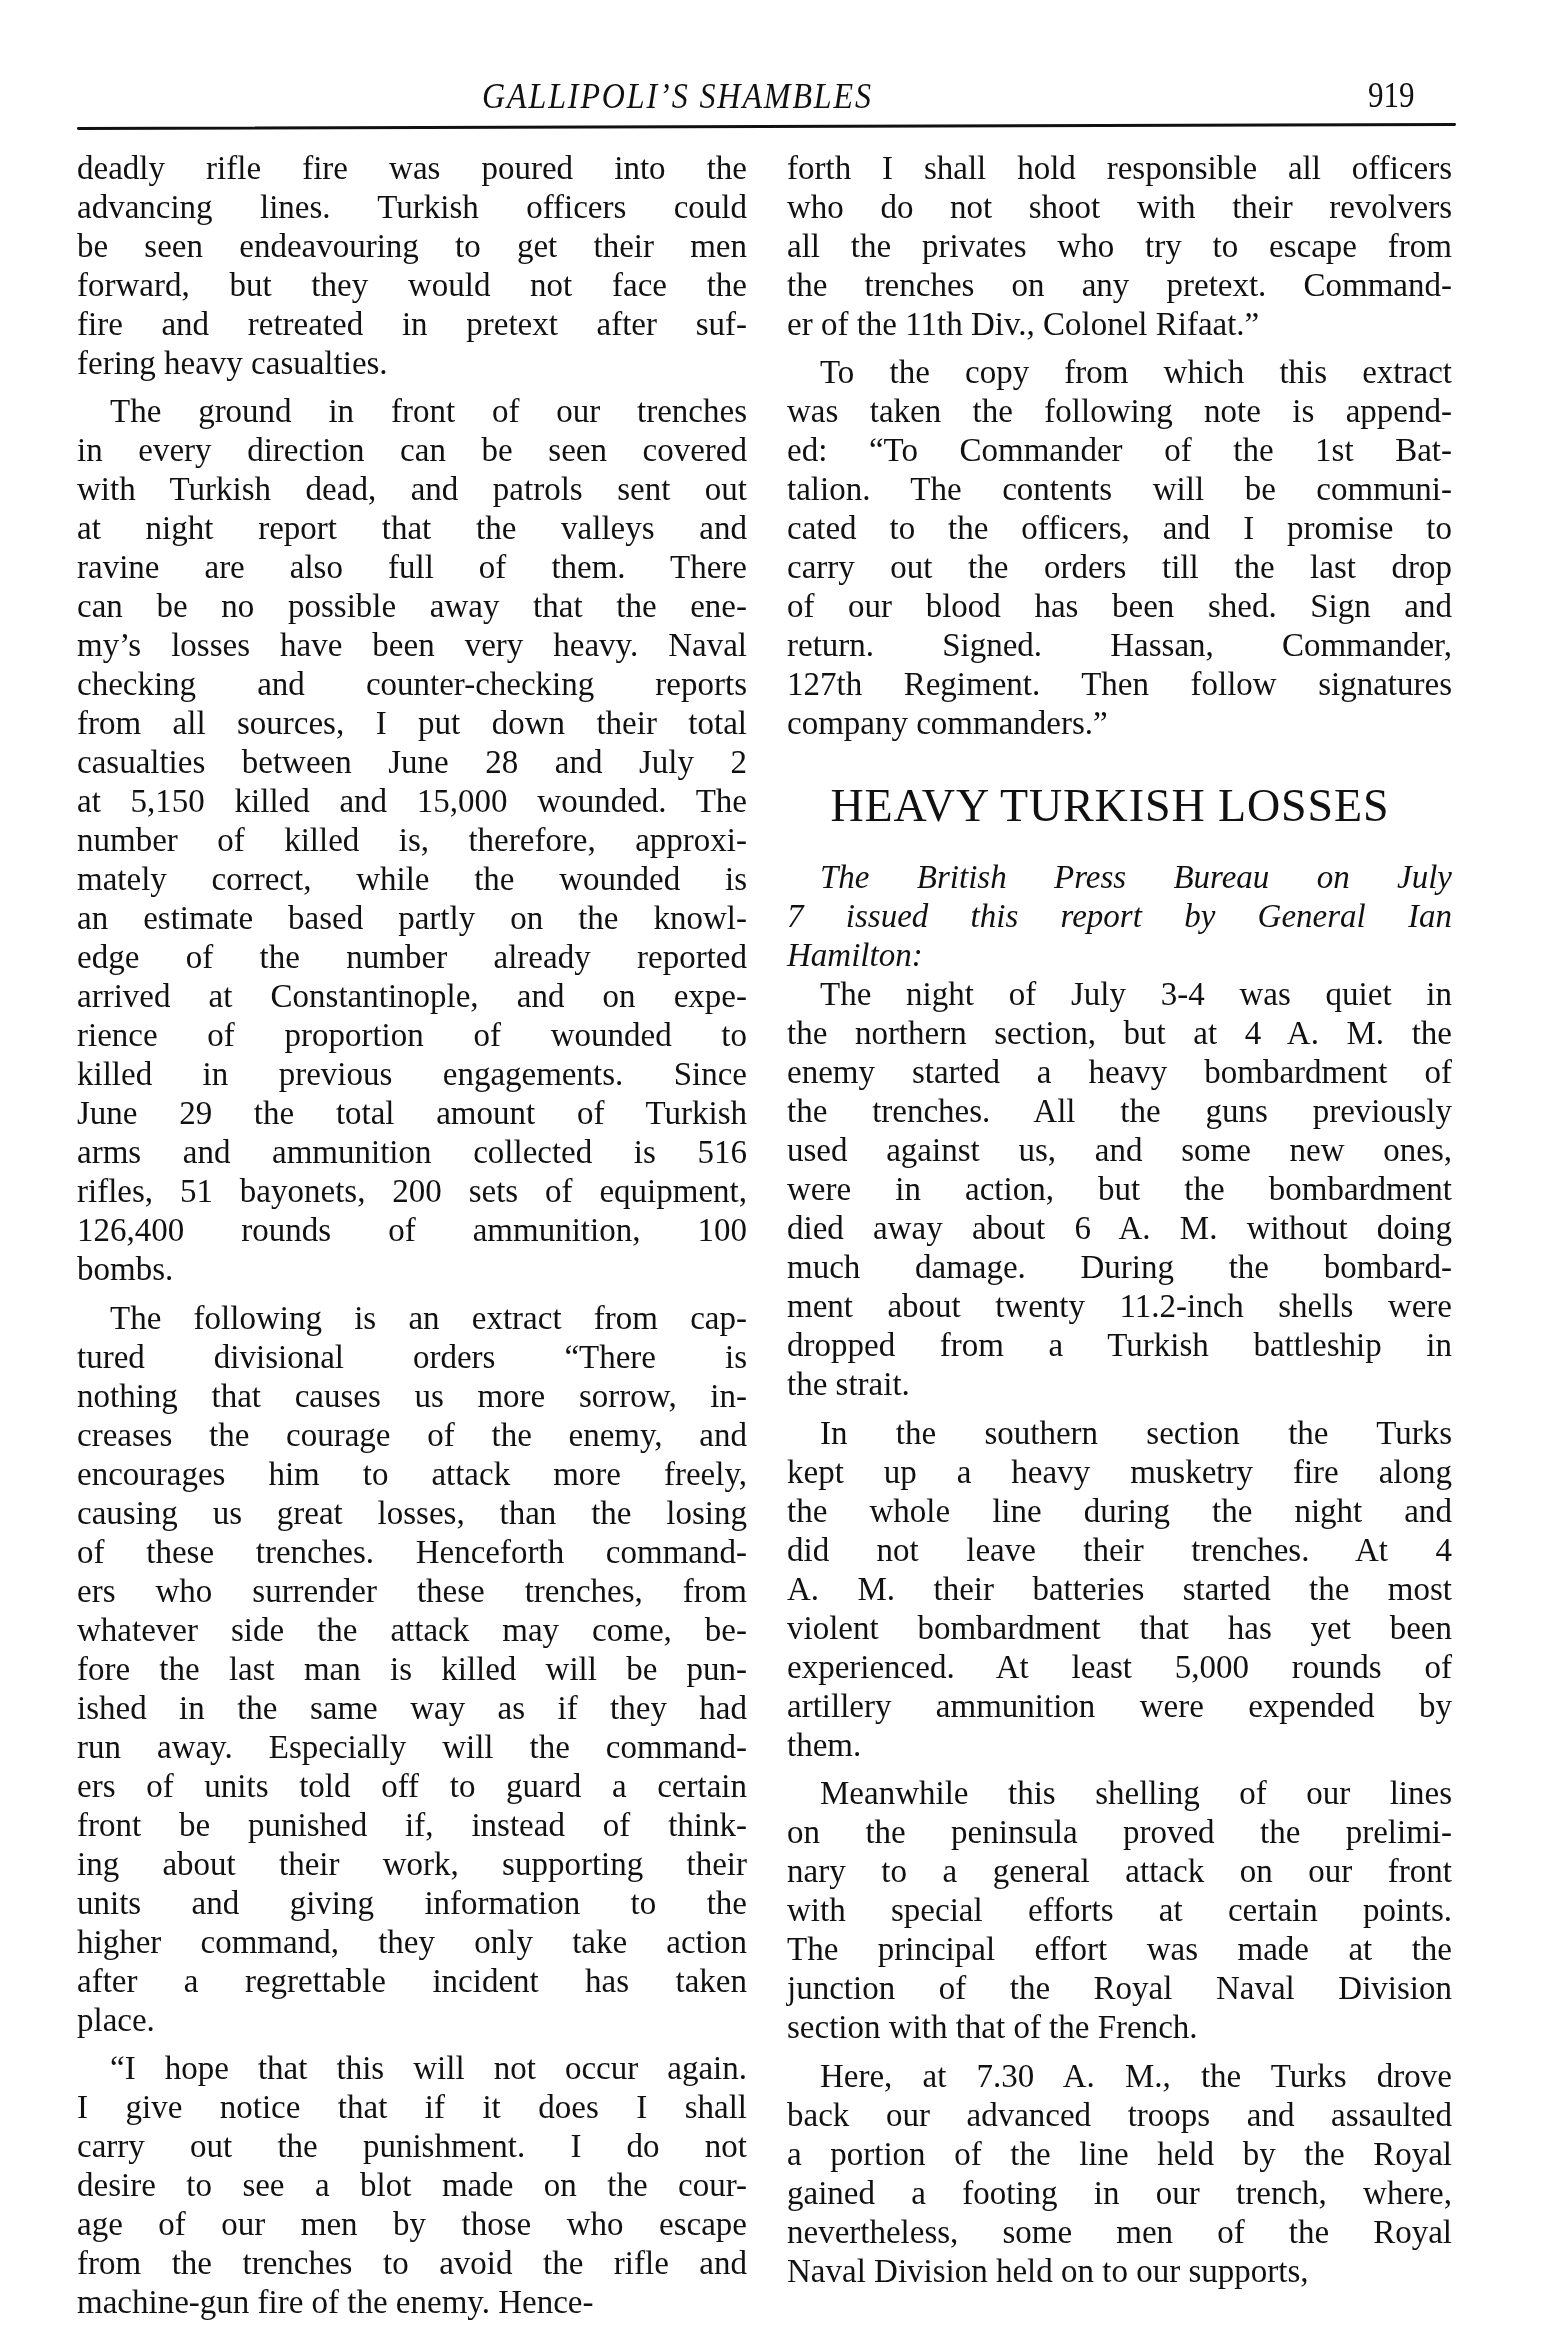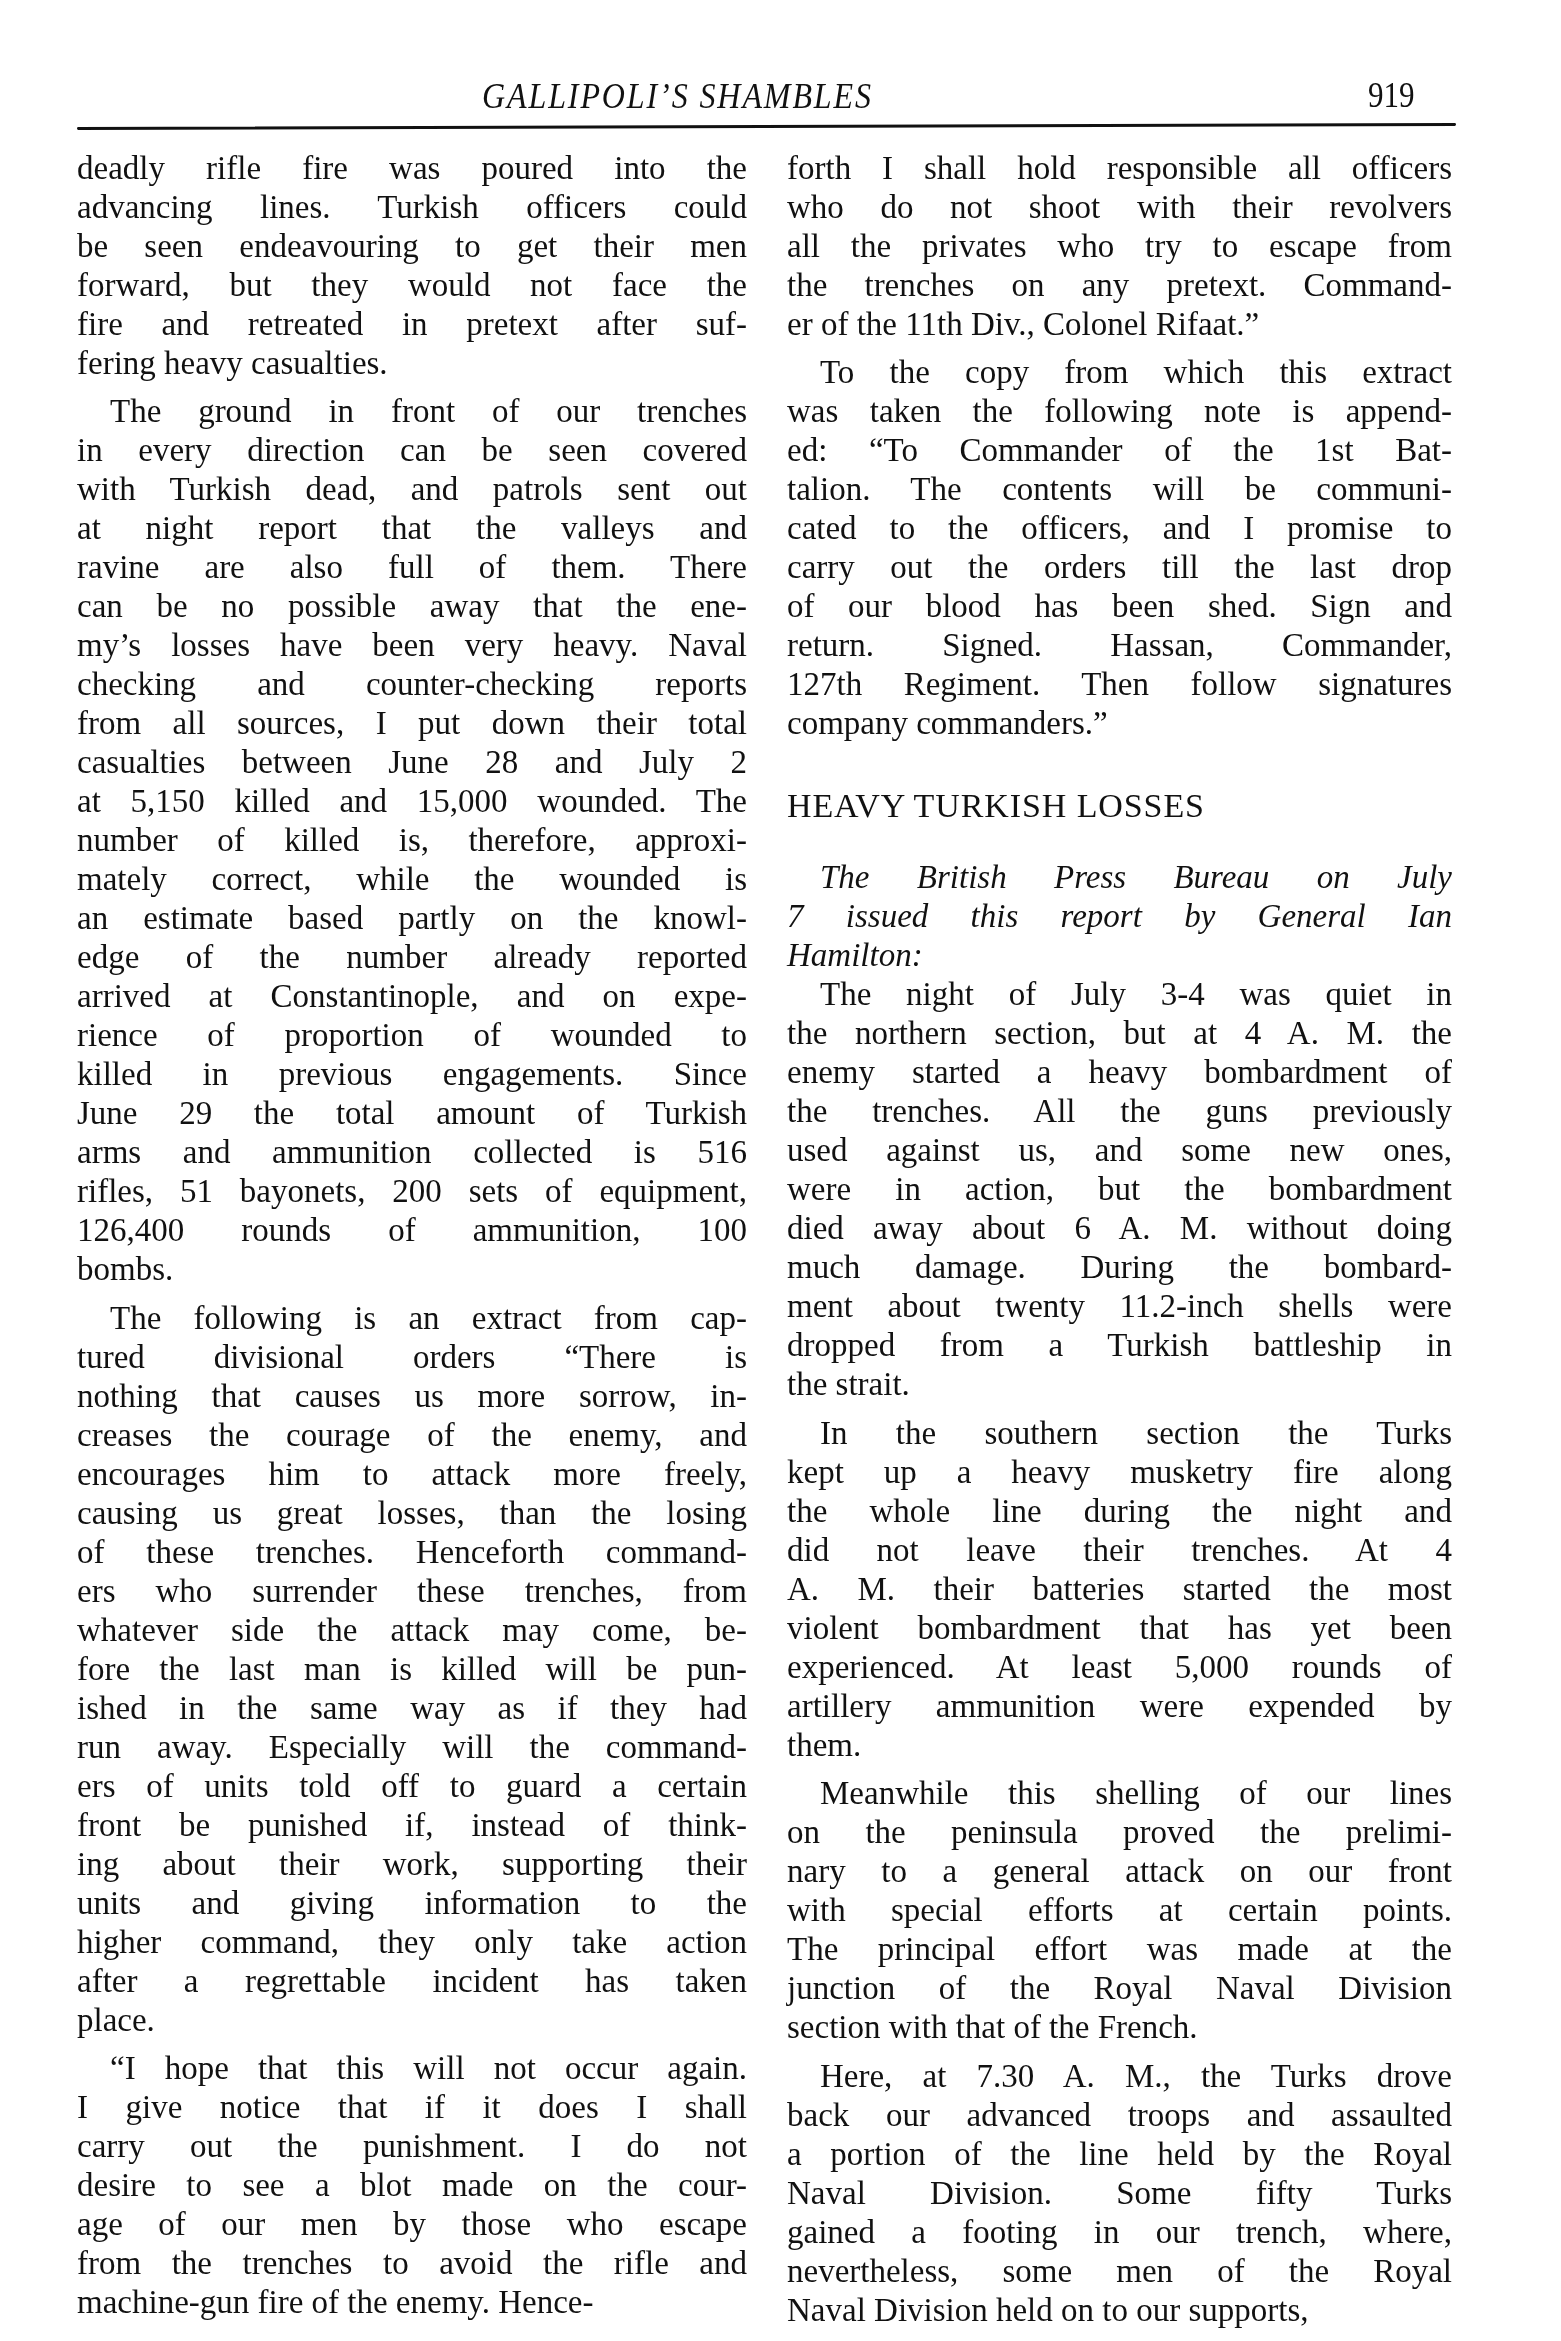--- a/index.html
+++ b/index.html
@@ -72,22 +72,22 @@
     .line.last {
       text-align-last: left;
     }
     .line.indent {
       padding-left: 33px;
     }
     .para-gap {
       height: 9.4px;
     }
     .section-heading {
-      text-align: left;
-      font-size: 34px;
+      text-align: center;
+      font-size: 46px;
       letter-spacing: 0.9px;
       height: 39px;
       margin-top: 43px;
       margin-bottom: 33px;
       padding-right: 19px;
     }
     .italic { font-style: italic; }
   </style>
 </head>
 <body>
@@ -230,20 +230,19 @@
         <span class="line">with special efforts at certain points.</span>
         <span class="line">The principal effort was made at the</span>
         <span class="line">junction of the Royal Naval Division</span>
         <span class="line last">section with that of the French.</span>
       </div>
       <div class="para-gap"></div>
       <div>
         <span class="line indent">Here, at 7.30 A. M., the Turks drove</span>
         <span class="line">back our advanced troops and assaulted</span>
         <span class="line">a portion of the line held by the Royal</span>
-        <span class="line">Naval Division. Some fifty Turks</span>
         <span class="line">gained a footing in our trench, where,</span>
         <span class="line">nevertheless, some men of the Royal</span>
         <span class="line last">Naval Division held on to our supports,</span>
       </div>
     </div>
 </div>
 
 
 </body></html>

